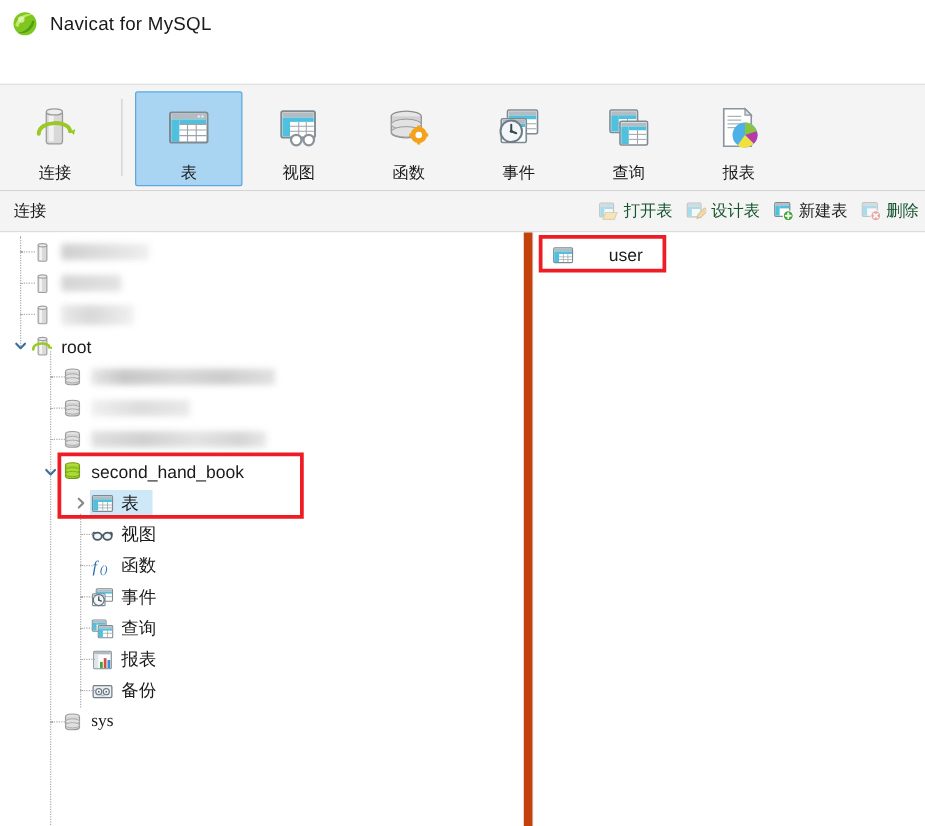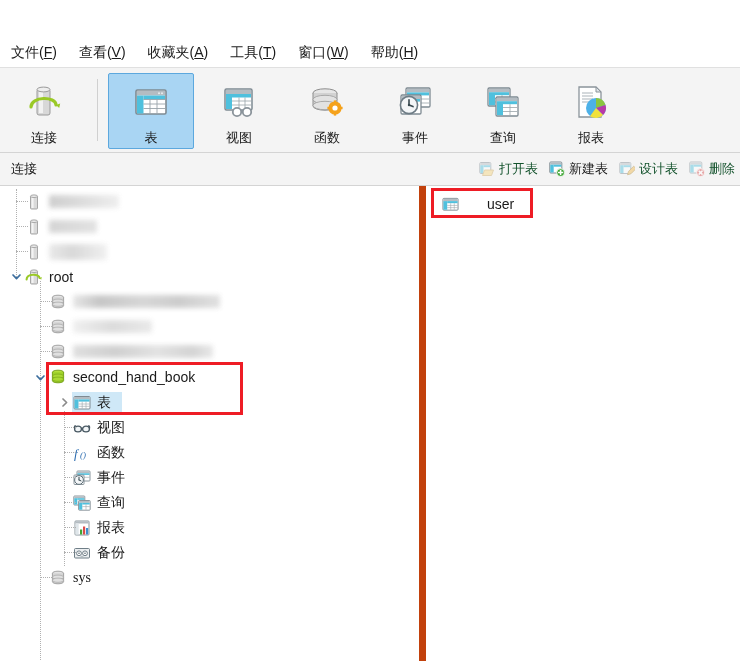--- a/index.html
+++ b/index.html
@@ -294,29 +294,32 @@
     box-sizing: border-box;
     pointer-events: none;
     z-index: 40;
   }
 </style>
 </head>
 <body>
 
 <div id="app">
 
-
-  <div class="menubar">
-    <div class="menu-item"><span>文件</span>(<u>F</u>)</div>
-    <div class="menu-item"><span>查看</span>(<u>V</u>)</div>
-    <div class="menu-item"><span>收藏夹</span>(<u>A</u>)</div>
-    <div class="menu-item"><span>工具</span>(<u>T</u>)</div>
-    <div class="menu-item"><span>窗口</span>(<u>W</u>)</div>
-    <div class="menu-item"><span>帮助</span>(<u>H</u>)</div>
+  <div class="titlebar">
+    <div class="app-logo">
+      <svg width="22" height="22" viewBox="0 0 22 22">
+        <circle cx="11" cy="11" r="9.2" fill="#7fc71e"></circle>
+        <path d="M3.2 12.5 C5 5.5 11 2 17.5 3.6 C12 4.2 7.4 7.4 5.6 13.8 Z" fill="#c6e86a"></path>
+        <path d="M18.6 9.2 C17.2 16.4 11.2 19.8 4.9 18.3 C10.3 17.7 15.2 14.6 16.8 8.4 Z" fill="#4da017"></path>
+        <circle cx="8" cy="7.5" r="2.6" fill="#e8f7c0" opacity="0.75"></circle>
+      </svg>
+    </div>
+    <div class="app-title">Navicat for MySQL</div>
   </div>
+
 
   <div class="toolbar">
 
     <div class="tb-btn">
       <div class="tb-icon">
         <svg width="38" height="38" viewBox="0 0 38 38">
           <rect x="12" y="6" width="13" height="26" rx="2" fill="#d8d8d8" stroke="#9a9a9a" stroke-width="1"></rect>
           <rect x="14" y="8" width="4" height="22" fill="#f2f2f2"></rect>
           <ellipse cx="18.5" cy="6.5" rx="6.5" ry="2.4" fill="#eeeeee" stroke="#9a9a9a" stroke-width="1"></ellipse>
           <path d="M6 24 C6 13, 31 13, 31 22" stroke="#9ac926" stroke-width="3.2" fill="none" stroke-linecap="round"></path>
@@ -480,48 +483,48 @@
             <rect x="0.8" y="1.5" width="11" height="11" rx="1" fill="#ffffff" stroke="#7e8a92" stroke-width="1"></rect>
             <rect x="1.3" y="2" width="10" height="2.2" fill="#b4bcc2"></rect>
             <rect x="1.3" y="4.2" width="3.2" height="7.8" fill="#4fc0dd"></rect>
             <rect x="4.5" y="4.2" width="6.8" height="2" fill="#4fc0dd"></rect>
             <path d="M5.5 9 h9 l-2 5.5 h-9 z" fill="#f4d47c" stroke="#c9a65a" stroke-width="0.9"></path>
           </svg>
         </div>
         <div class="sb-text">打开表</div>
       </div>
 
+      <div class="sb-btn disabled">
+        <div class="sb-ico">
+          <svg width="16" height="16" viewBox="0 0 16 16">
+            <rect x="0.8" y="1.5" width="11" height="11" rx="1" fill="#ffffff" stroke="#7e8a92" stroke-width="1"></rect>
+            <rect x="1.3" y="2" width="10" height="2.2" fill="#b4bcc2"></rect>
+            <rect x="1.3" y="4.2" width="3.2" height="7.8" fill="#4fc0dd"></rect>
+            <rect x="4.5" y="4.2" width="6.8" height="2" fill="#4fc0dd"></rect>
+            <path d="M8.5 13.8 l1-3.4 5.2-5.2 2.4 2.4 -5.2 5.2 z" fill="#f0b84a" stroke="#9e7a22" stroke-width="0.8"></path>
+          </svg>
+        </div>
+        <div class="sb-text">设计表</div>
+      </div>
+
       <div class="sb-btn">
         <div class="sb-ico">
           <svg width="16" height="16" viewBox="0 0 16 16">
             <rect x="0.8" y="1" width="12" height="11" rx="1" fill="#ffffff" stroke="#7e8a92" stroke-width="1"></rect>
             <rect x="1.3" y="1.5" width="11" height="2.2" fill="#b4bcc2"></rect>
             <rect x="1.3" y="3.7" width="3.4" height="7.8" fill="#4fc0dd"></rect>
             <rect x="4.7" y="3.7" width="7.6" height="2" fill="#4fc0dd"></rect>
             <circle cx="11.6" cy="11.6" r="4" fill="#3fa535" stroke="#ffffff" stroke-width="0.9"></circle>
             <g stroke="#ffffff" stroke-width="1.5" stroke-linecap="round">
                 <line x1="11.6" y1="9.6" x2="11.6" y2="13.6"></line>
                 <line x1="9.6" y1="11.6" x2="13.6" y2="11.6"></line>
               </g>
           </svg>
         </div>
         <div class="sb-text">新建表</div>
-      </div>
-
-      <div class="sb-btn disabled">
-        <div class="sb-ico">
-          <svg width="16" height="16" viewBox="0 0 16 16">
-            <rect x="0.8" y="1.5" width="11" height="11" rx="1" fill="#ffffff" stroke="#7e8a92" stroke-width="1"></rect>
-            <rect x="1.3" y="2" width="10" height="2.2" fill="#b4bcc2"></rect>
-            <rect x="1.3" y="4.2" width="3.2" height="7.8" fill="#4fc0dd"></rect>
-            <rect x="4.5" y="4.2" width="6.8" height="2" fill="#4fc0dd"></rect>
-            <path d="M8.5 13.8 l1-3.4 5.2-5.2 2.4 2.4 -5.2 5.2 z" fill="#f0b84a" stroke="#9e7a22" stroke-width="0.8"></path>
-          </svg>
-        </div>
-        <div class="sb-text">设计表</div>
       </div>
 
       <div class="sb-btn disabled">
         <div class="sb-ico">
           <svg width="16" height="16" viewBox="0 0 16 16">
             <rect x="0.8" y="1" width="12" height="11" rx="1" fill="#ffffff" stroke="#7e8a92" stroke-width="1"></rect>
             <rect x="1.3" y="1.5" width="11" height="2.2" fill="#b4bcc2"></rect>
             <rect x="1.3" y="3.7" width="3.4" height="7.8" fill="#4fc0dd"></rect>
             <rect x="4.7" y="3.7" width="7.6" height="2" fill="#4fc0dd"></rect>
             <circle cx="11.6" cy="11.6" r="4" fill="#d94b4b" stroke="#ffffff" stroke-width="0.9"></circle>

